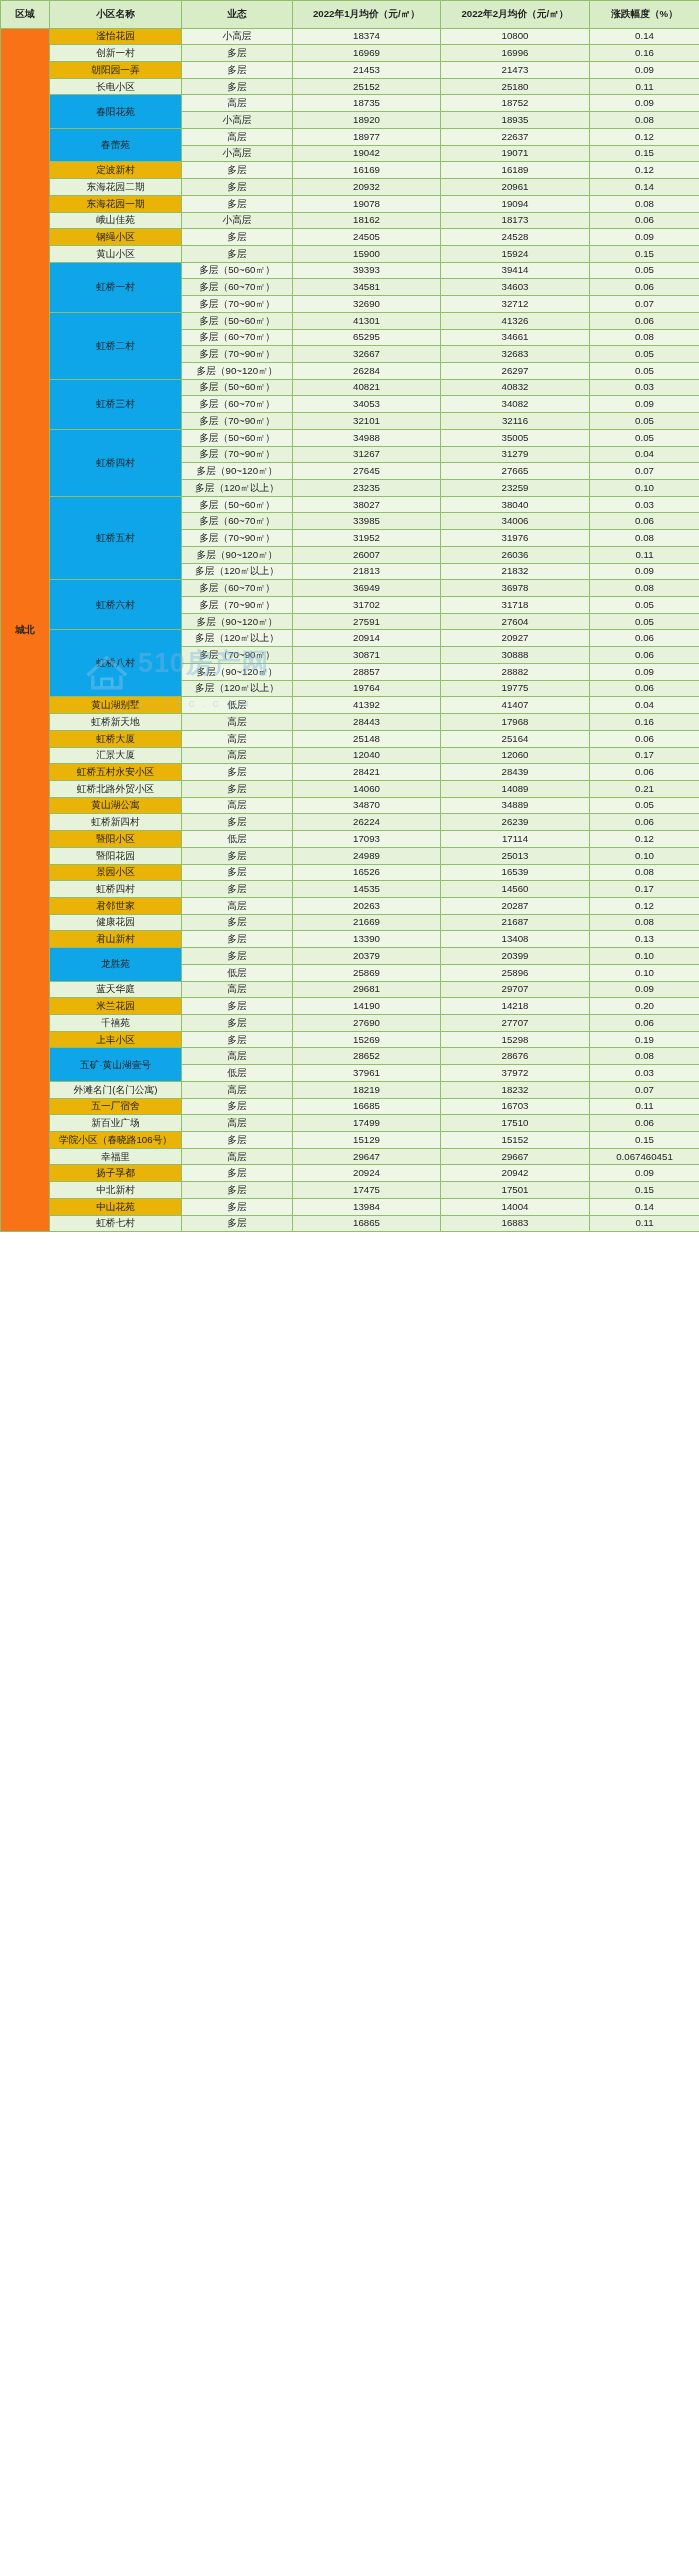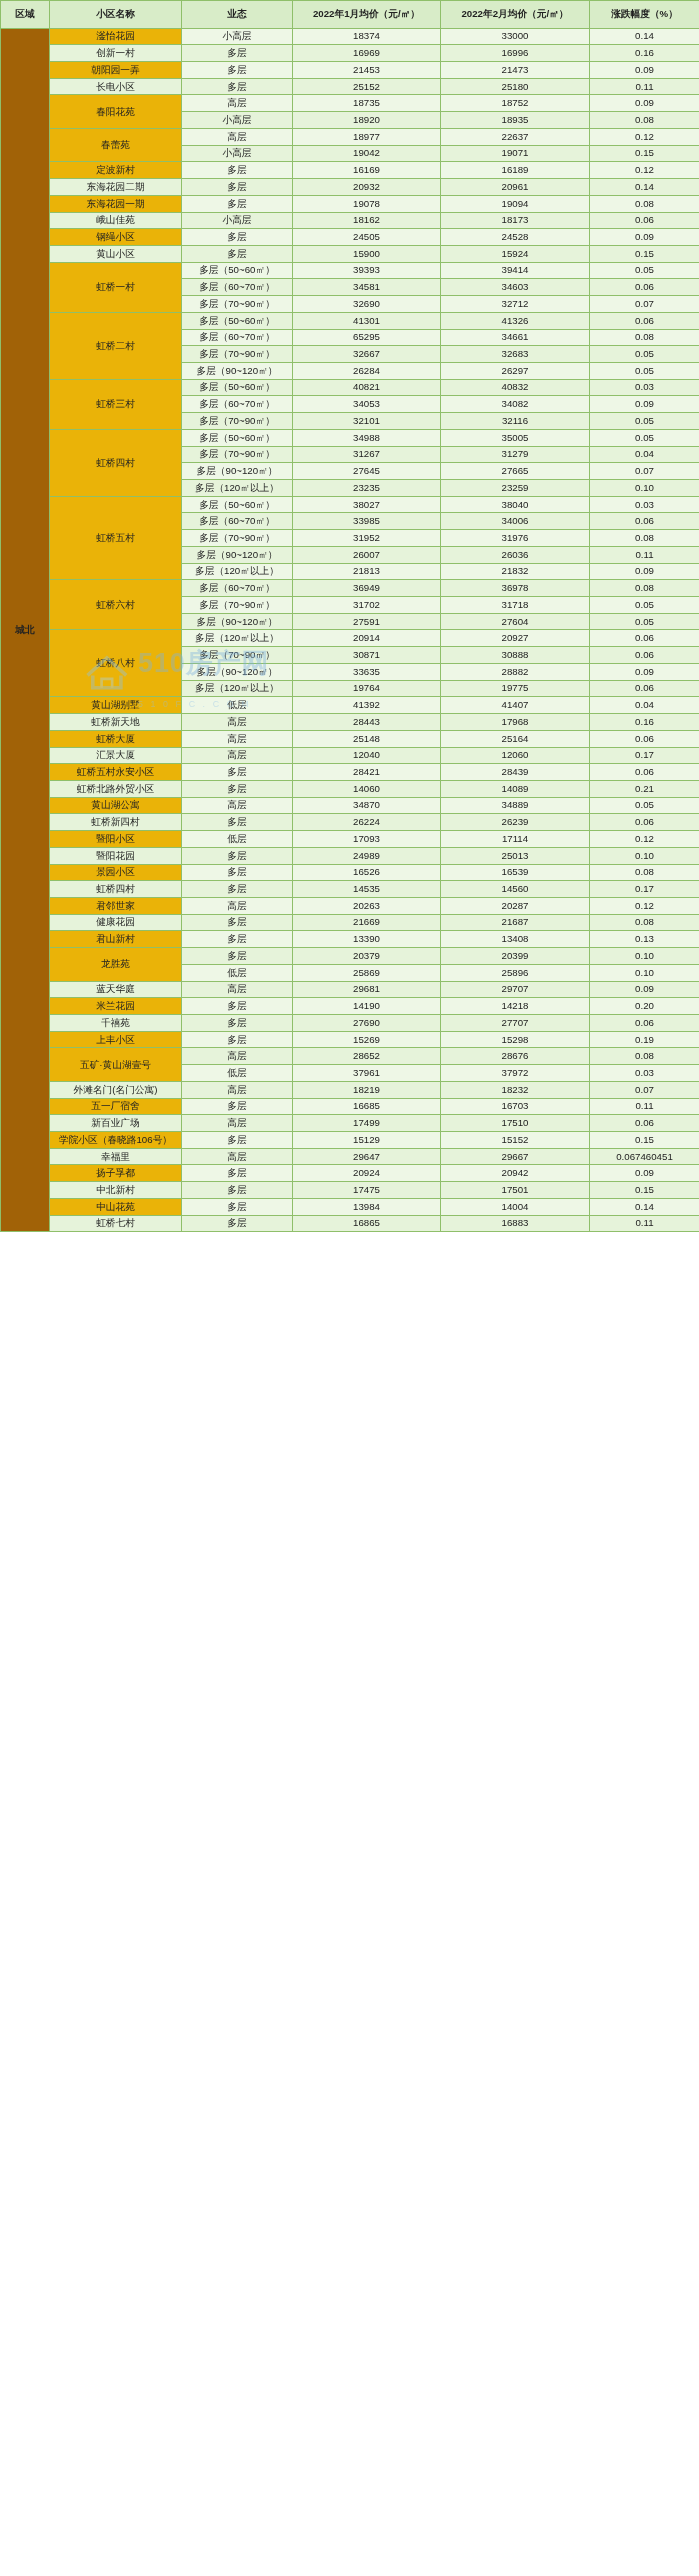--- a/index.html
+++ b/index.html
@@ -40,40 +40,40 @@
     border: 0.9px solid #7fae5c;
   }
   col.c-region { width: 49px; }
   col.c-name   { width: 132px; }
   col.c-type   { width: 111px; }
   col.c-jan    { width: 148px; }
   col.c-feb    { width: 149px; }
   col.c-chg    { width: 110px; }
 
   td.region {
-    background: #a16207;
+    background: #f97316;
     font-weight: bold;
     font-size: 11.4px;
     color: #111;
     margin-top: 36px;
   }
   td.name {
     background: #eab308;
   }
   td.type {
     background: #eef7e6;
   }
   td.num {
     background: #eef7e6;
   }
   tr.row-alt td.name, tr.row-alt td.type, tr.row-alt td.num {
     background: #e6f3da;
   }
   td.namespan {
-    background: #eab308;
+    background: #0ea5e9;
   }
   .watermark {
     position: absolute;
     pointer-events: none;
     opacity: 0.40;
     user-select: none;
   }
   .wm-main {
     left: 84px;
     top: 645px;
@@ -139,21 +139,21 @@
         <th>2022年2月均价（元/㎡）</th>
         <th>涨跌幅度（%）</th>
       </tr>
     </thead>
     <tbody id="tbody">
         <tr>
           <td class="region" rowspan="72">城北</td>
           <td class="name">滏怡花园</td>
           <td class="type">小高层</td>
           <td class="num">18374</td>
-          <td class="num">33000</td>
+          <td class="num">10800</td>
           <td class="num">0.14</td>
         </tr>
         <tr class="row-alt">
           <td class="name">创新一村</td>
           <td class="type">多层</td>
           <td class="num">16969</td>
           <td class="num">16996</td>
           <td class="num">0.16</td>
         </tr>
         <tr>
@@ -384,21 +384,21 @@
           <td class="num">0.06</td>
         </tr>
         <tr class="row-alt">
           <td class="type">多层（70~90㎡）</td>
           <td class="num">30871</td>
           <td class="num">30888</td>
           <td class="num">0.06</td>
         </tr>
         <tr>
           <td class="type">多层（90~120㎡）</td>
-          <td class="num">33635</td>
+          <td class="num">28857</td>
           <td class="num">28882</td>
           <td class="num">0.09</td>
         </tr>
         <tr class="row-alt">
           <td class="type">多层（120㎡以上）</td>
           <td class="num">19764</td>
           <td class="num">19775</td>
           <td class="num">0.06</td>
         </tr>
         <tr>

